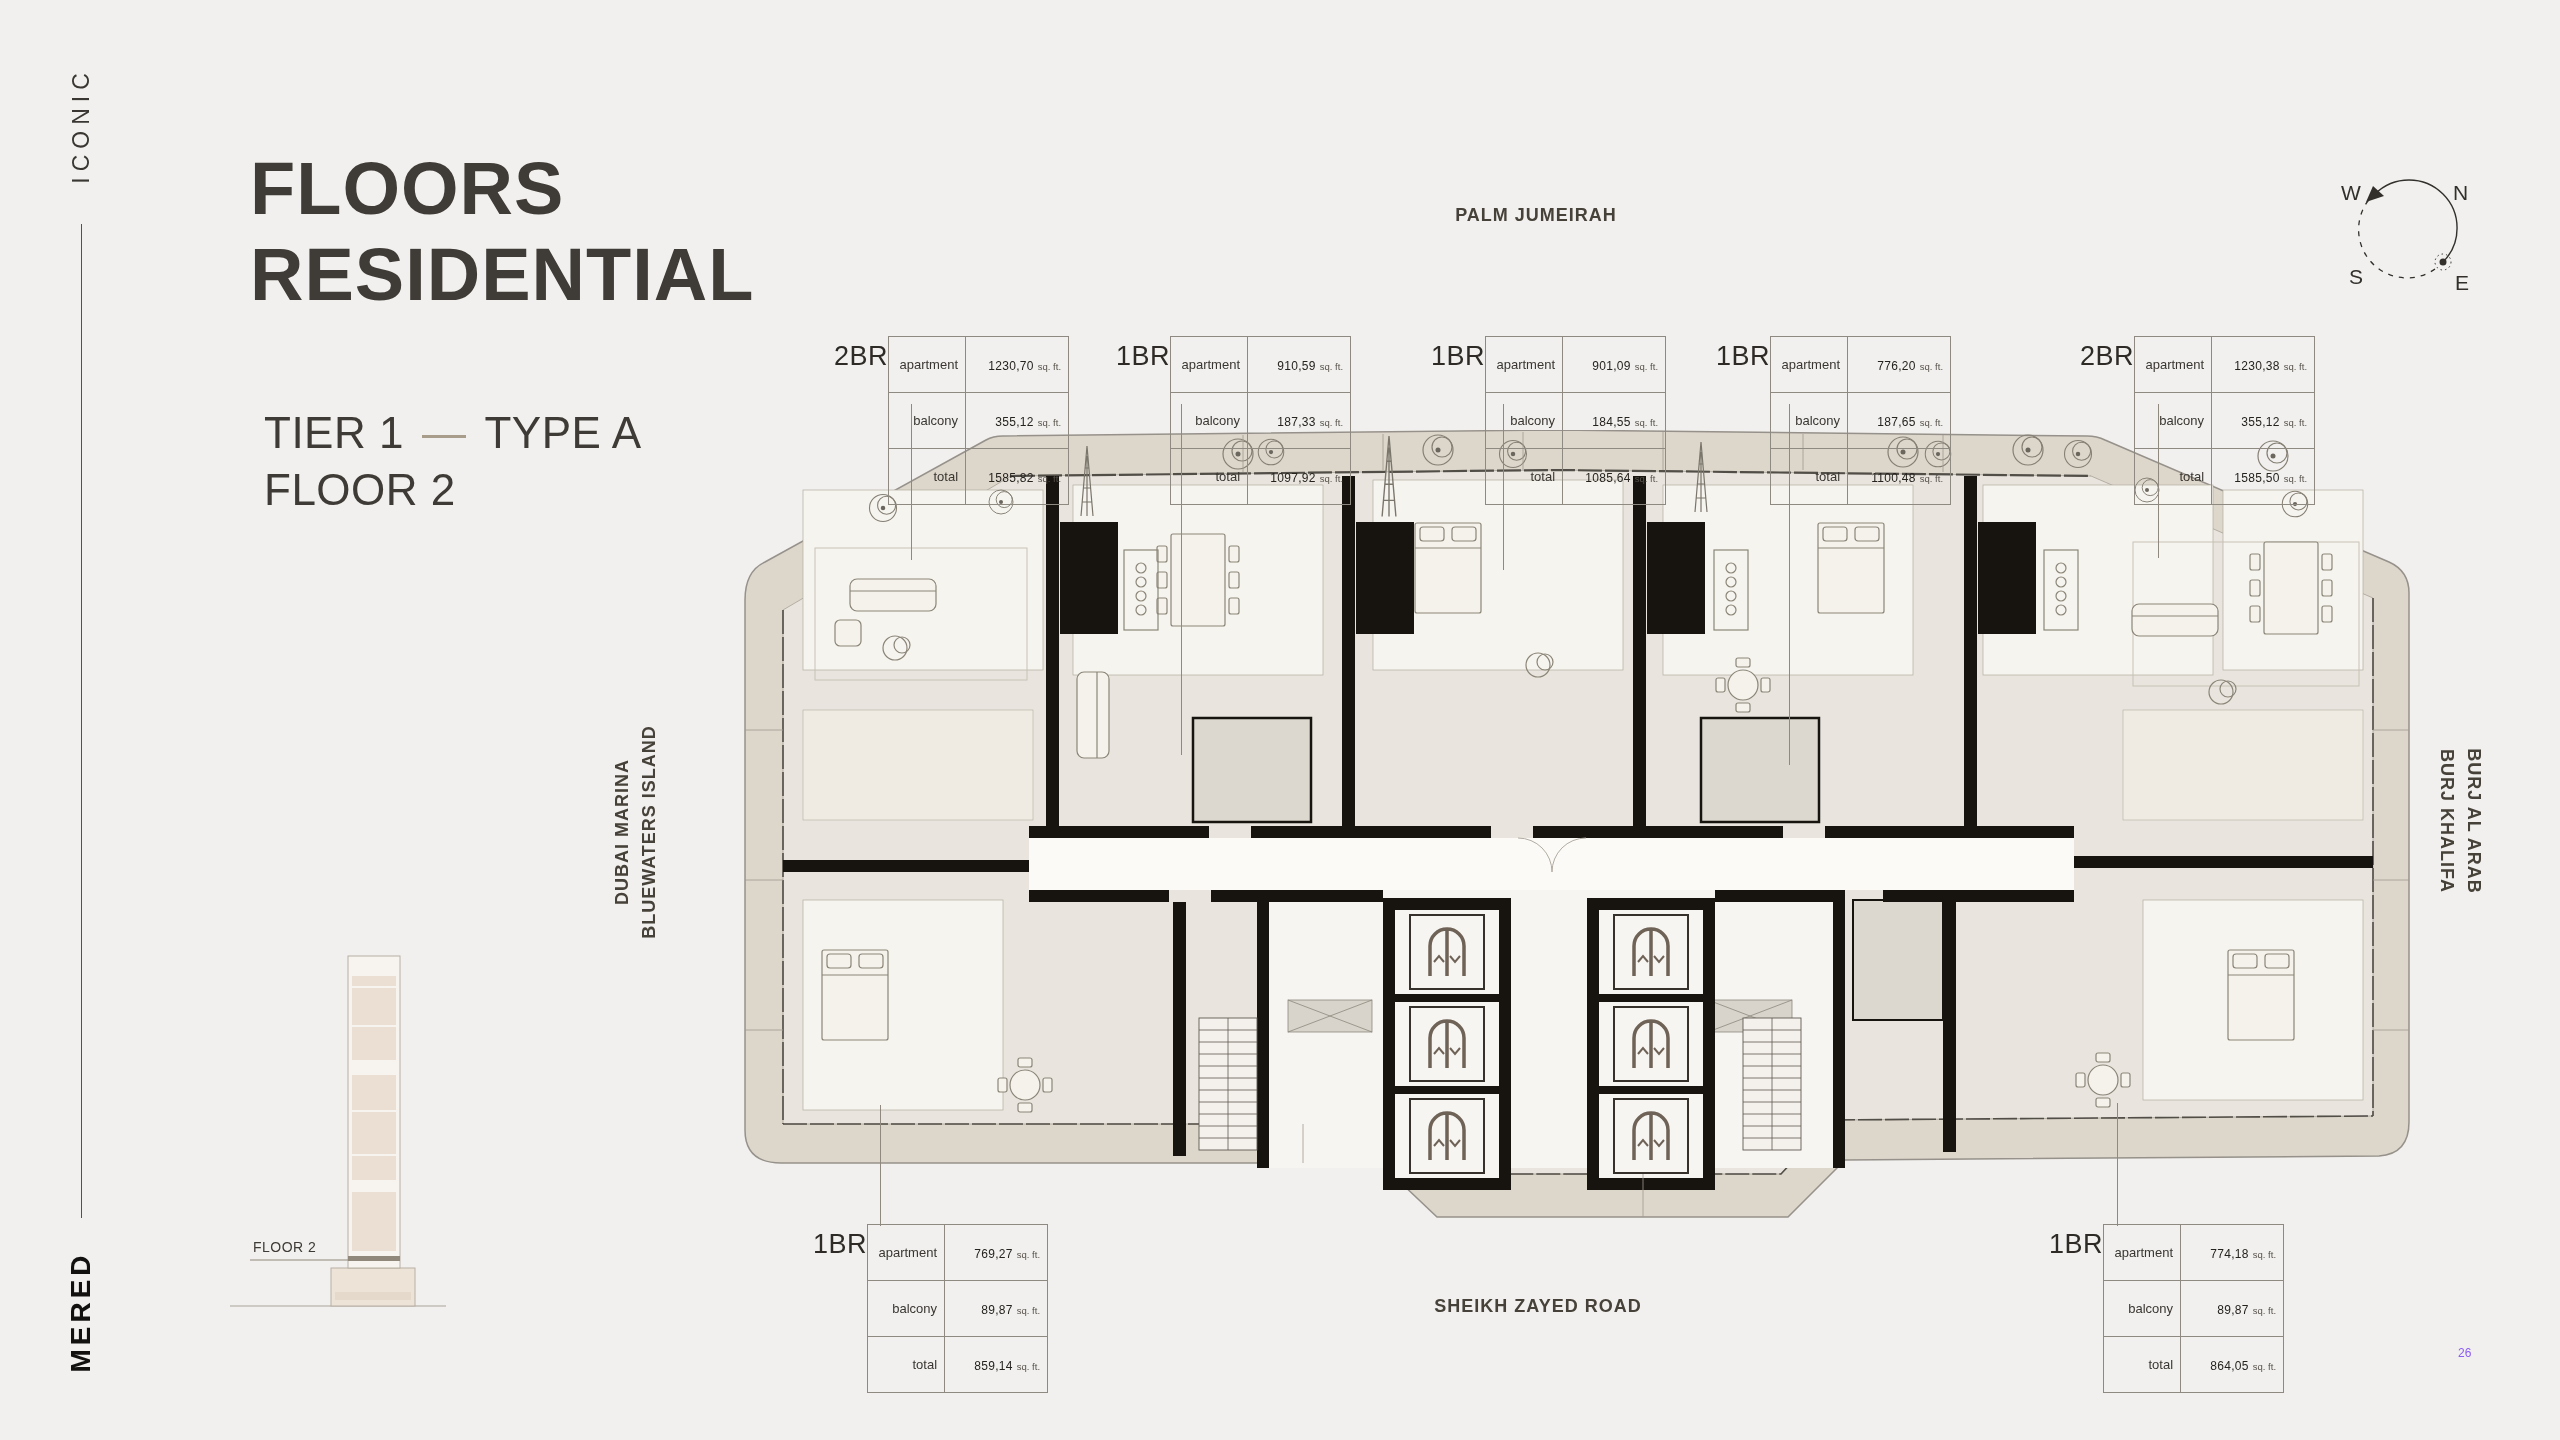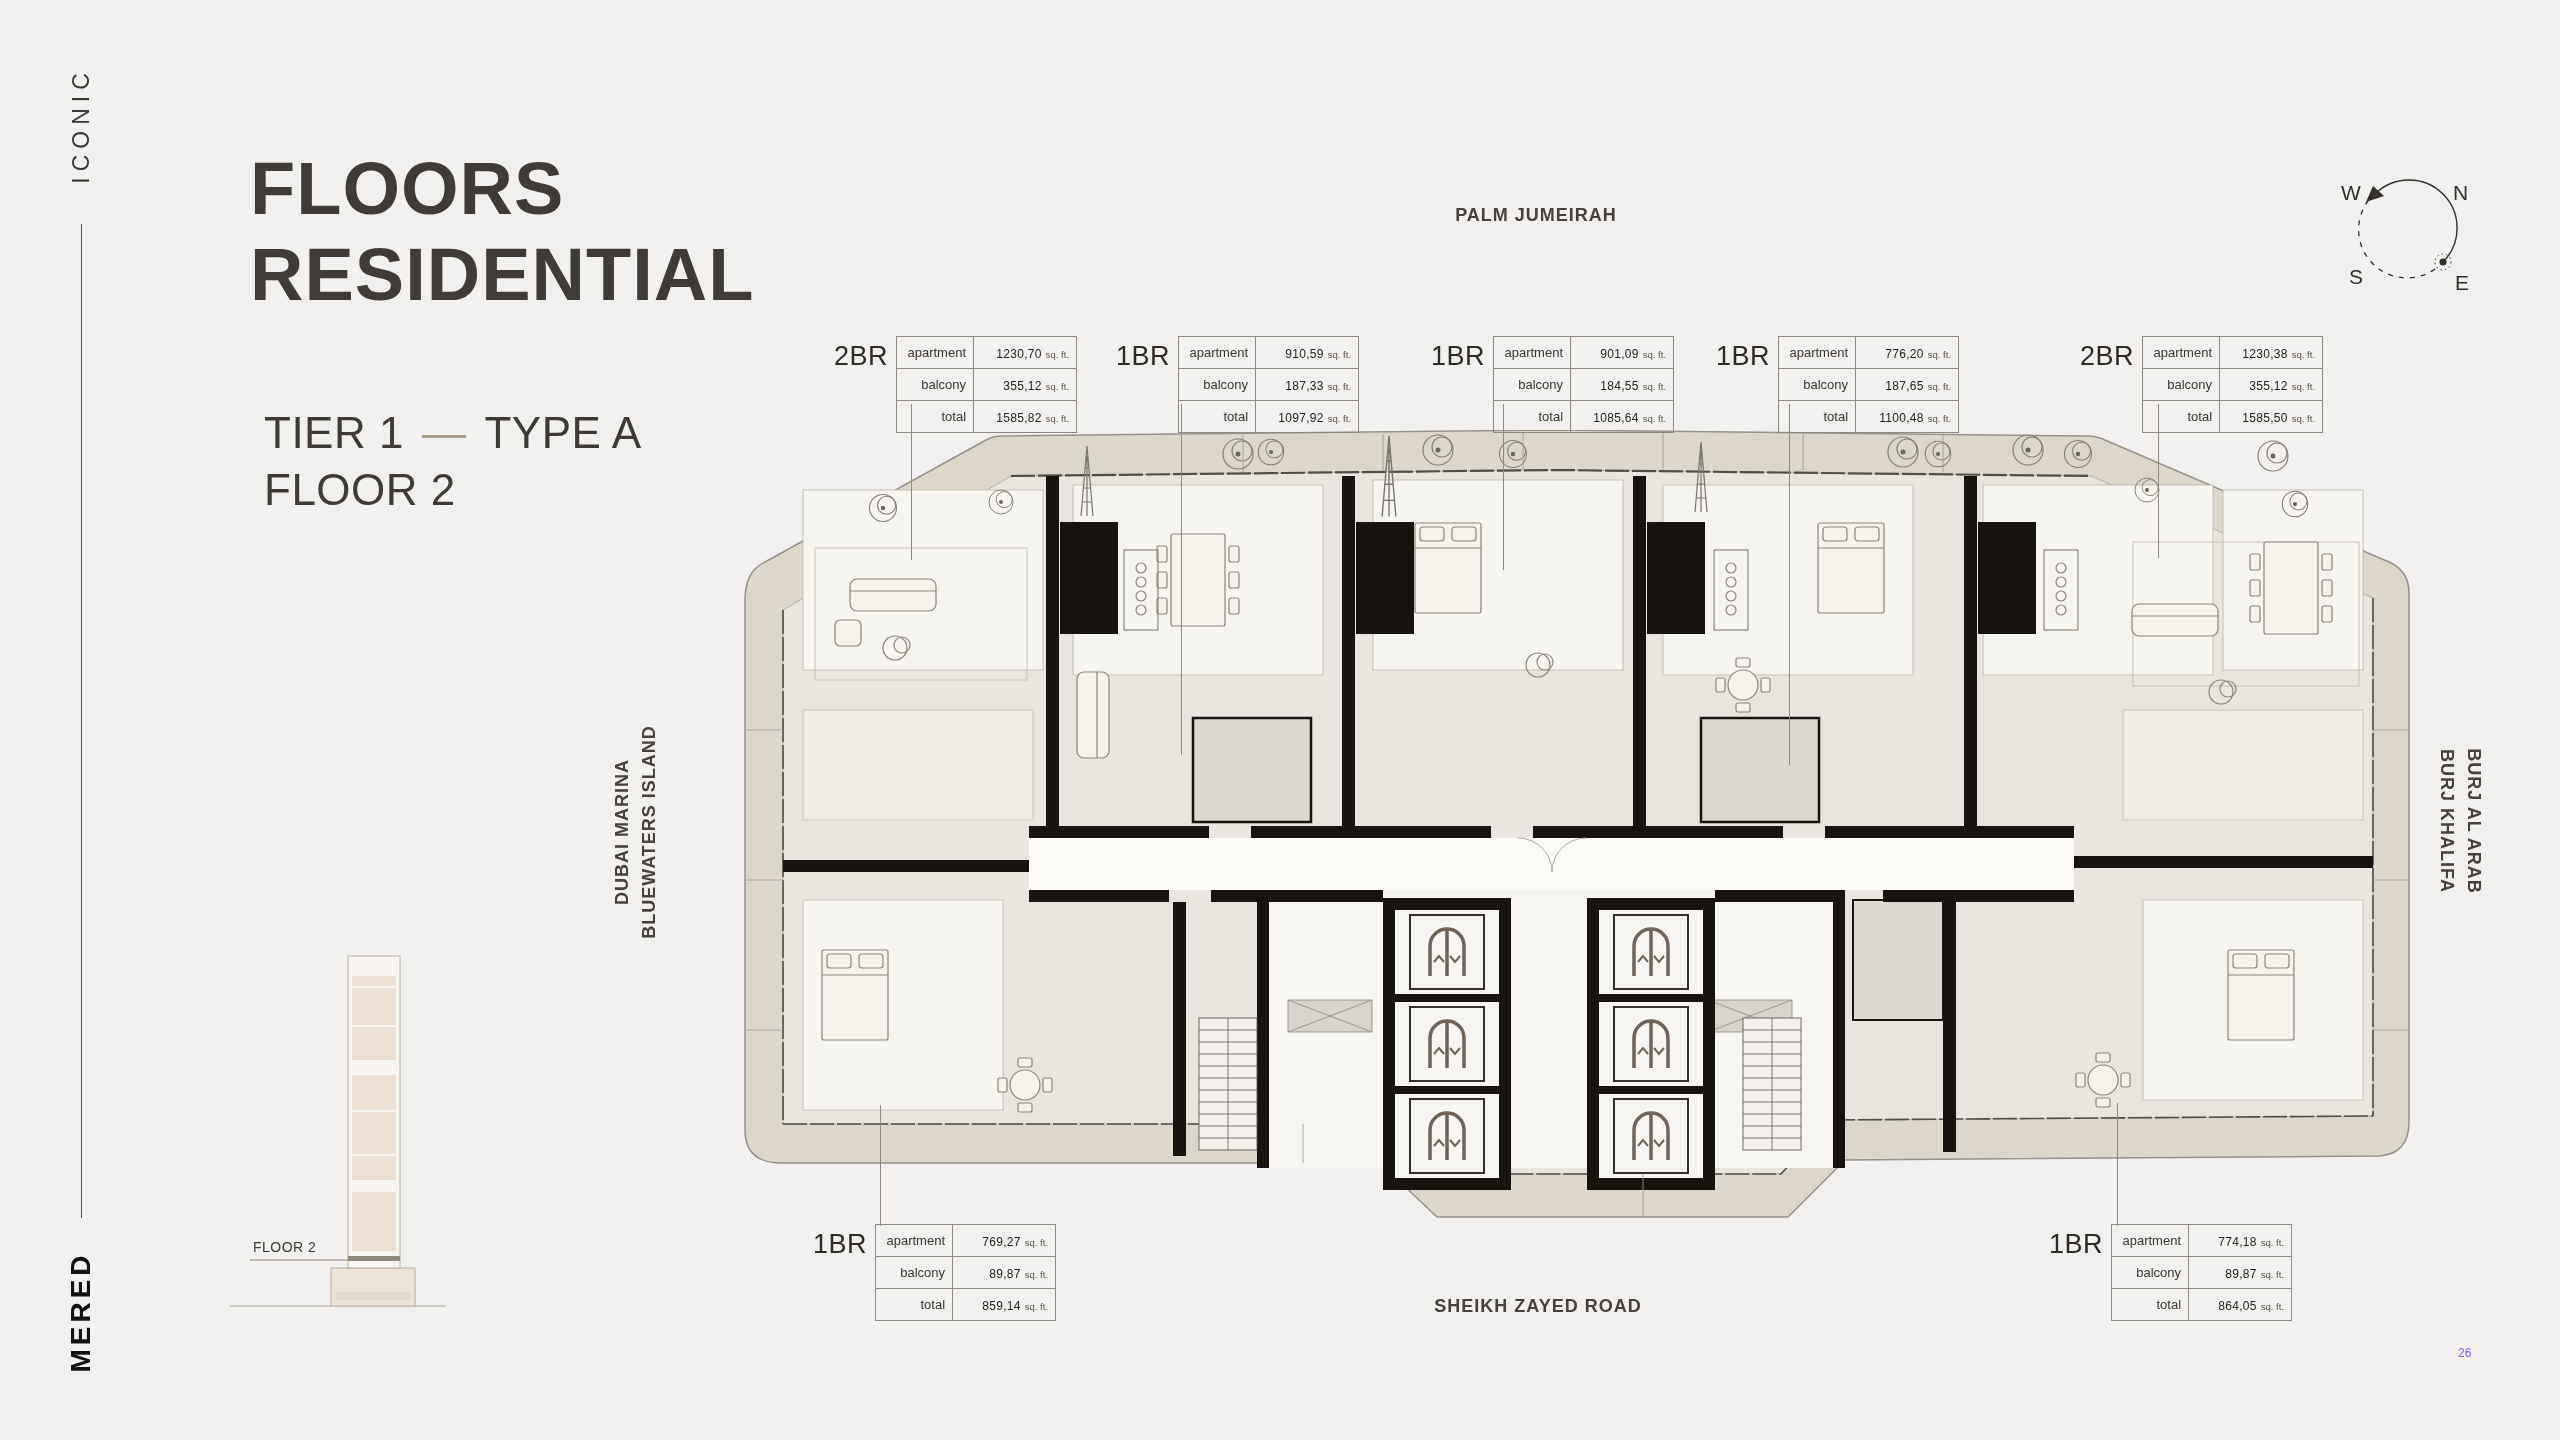--- a/index.html
+++ b/index.html
@@ -22,24 +22,24 @@
     letter-spacing:1px;color:#3f3b36;white-space:nowrap}
   .subtitle{left:264px;top:404px;font-size:44px;line-height:57px;font-weight:400;
     color:#3e3a35;letter-spacing:.5px;white-space:nowrap}
   .subtitle .dash{color:#a89d8a;margin:0 18px}
 
   
   .side-label{font-weight:700;font-size:18px;letter-spacing:1px;color:#474239;text-align:center}
   .v-label{line-height:1.5}
 
   
-  .unit-card{position:absolute;display:flex;gap:8px;align-items:flex-start}
+  .unit-card{position:absolute;display:flex;gap:0;align-items:flex-start}
   .unit-type{font-size:27px;color:#2e2b27;line-height:1;margin-top:7px;letter-spacing:.5px}
   table.area-table{border-collapse:collapse;background:transparent}
-  .area-table td{border:1px solid #8f8a81;padding:6px 7px;text-align:right;height:19px;vertical-align:middle}
+  .area-table td{border:1px solid #8f8a81;padding:18px 7px;text-align:right;height:19px;vertical-align:middle}
   .area-table td.k{font-size:13px;color:#3a3631;min-width:62px}
   .area-table td.v{min-width:88px;white-space:nowrap}
   .area-table .num{font-size:12px;color:#26231f;letter-spacing:.3px}
   .area-table .unit{font-size:9.5px;color:#57524b;margin-left:4px}
 
   .leader{position:absolute;width:1px;background:#8f897f}
 
   .page-number{left:2458px;top:1346px;font-size:12px;color:#8b5cf6}
 </style>
 </head>

